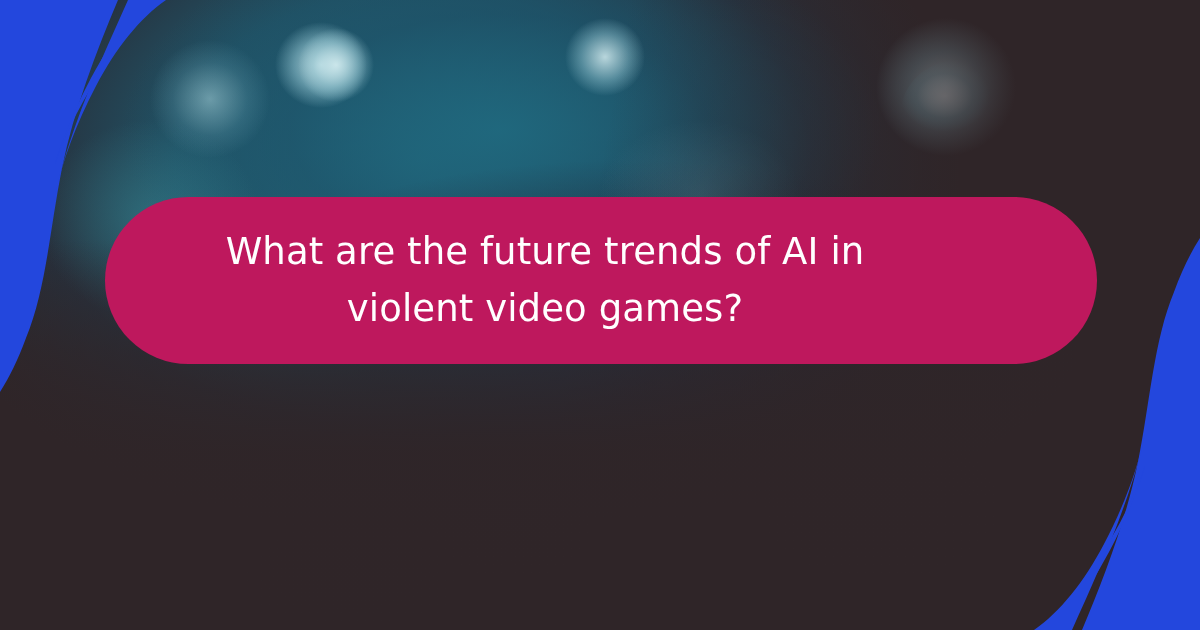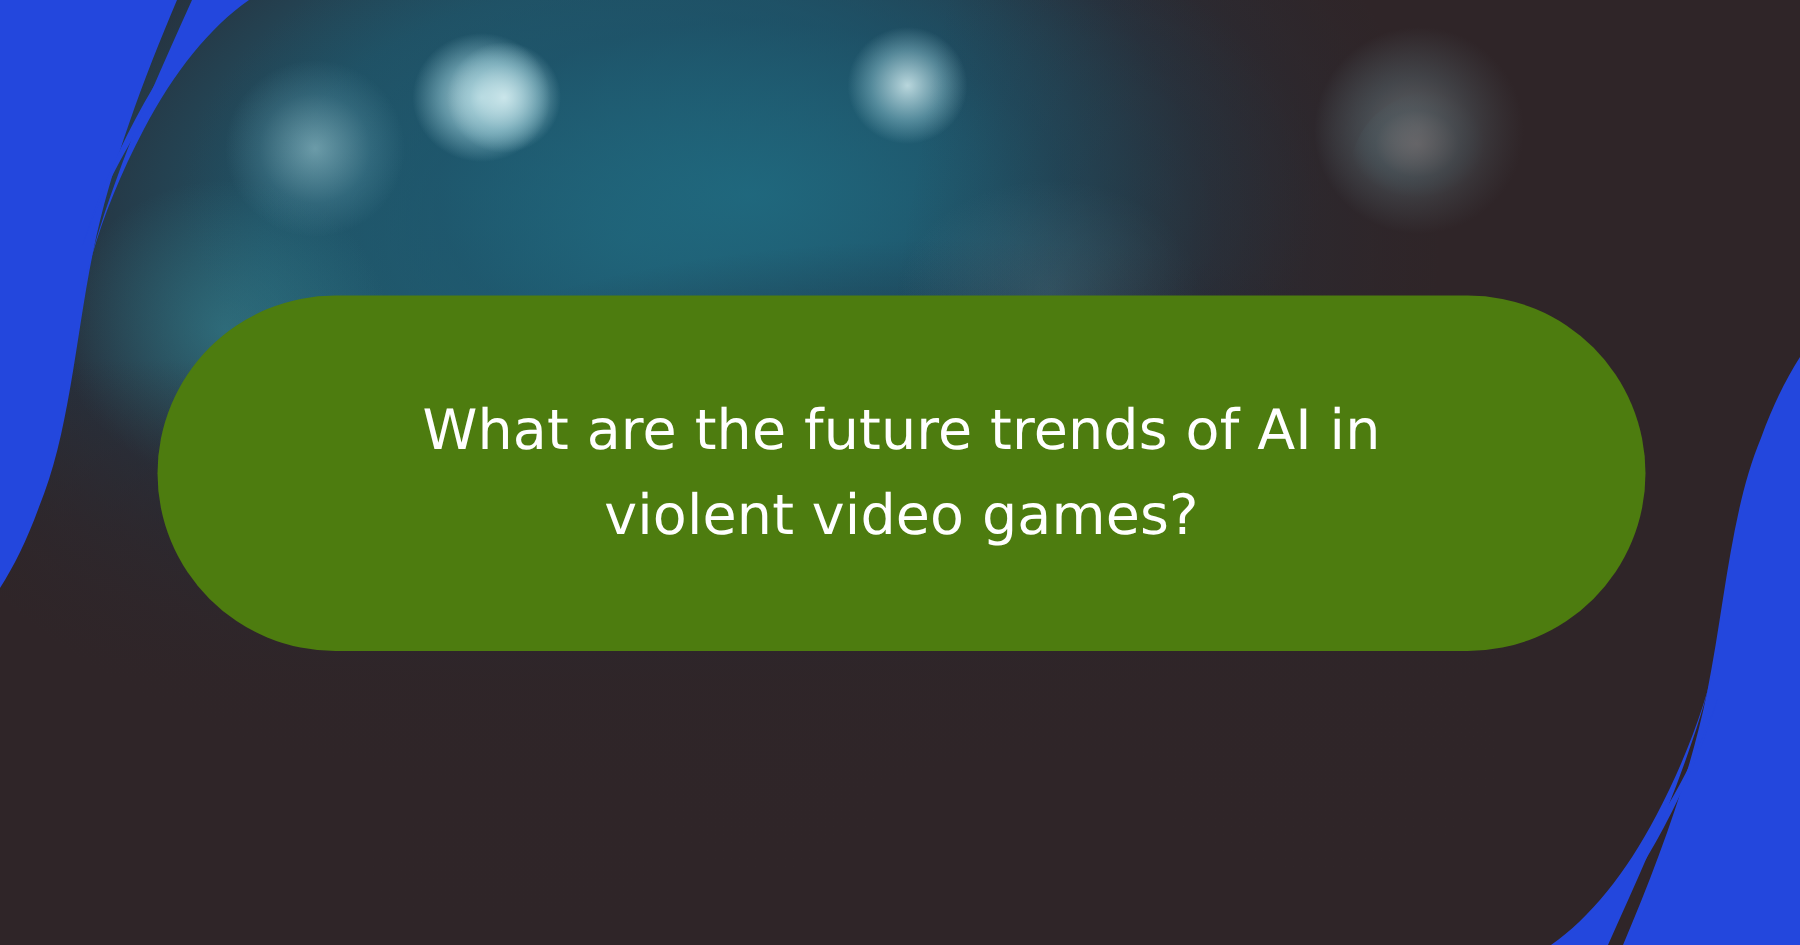--- a/index.html
+++ b/index.html
@@ -117,26 +117,25 @@
     pointer-events: none;
   }
   #deco svg { display: block; width: 1200px; height: 630px; }
 
   
   #question-card {
     position: absolute;
     left: 105px;
     top: 197px;
     width: 992px;
-    height: 237px;
-    background: #4d7c0f;
+    height: 167px;
+    background: #be185d;
     border-radius: 120px;
     display: flex;
     align-items: center;
-    justify-content: center;
     box-sizing: border-box;
     padding: 0 70px;
   }
   #question-text {
     color: #FFFFFF;
     font-size: 37px;
     line-height: 1.52;
     font-weight: 400;
     text-align: center;
     letter-spacing: 0.1px;

